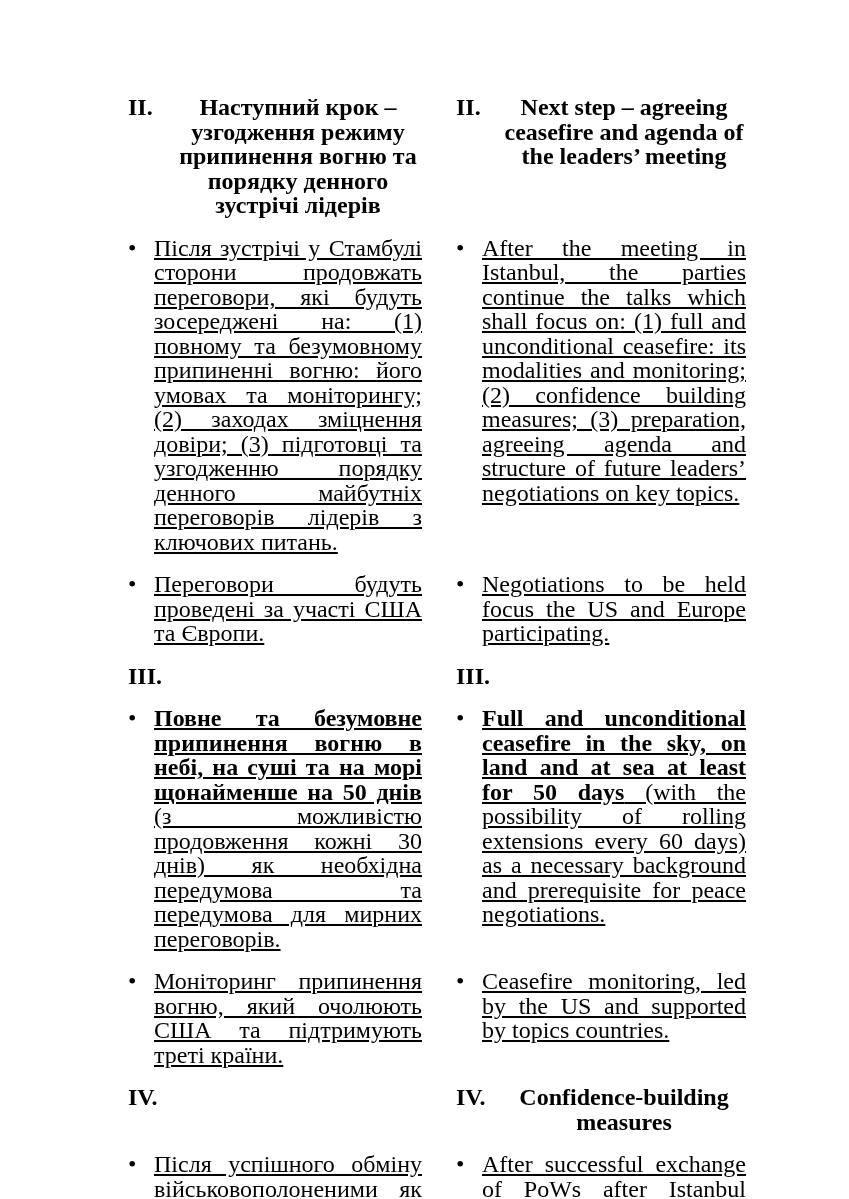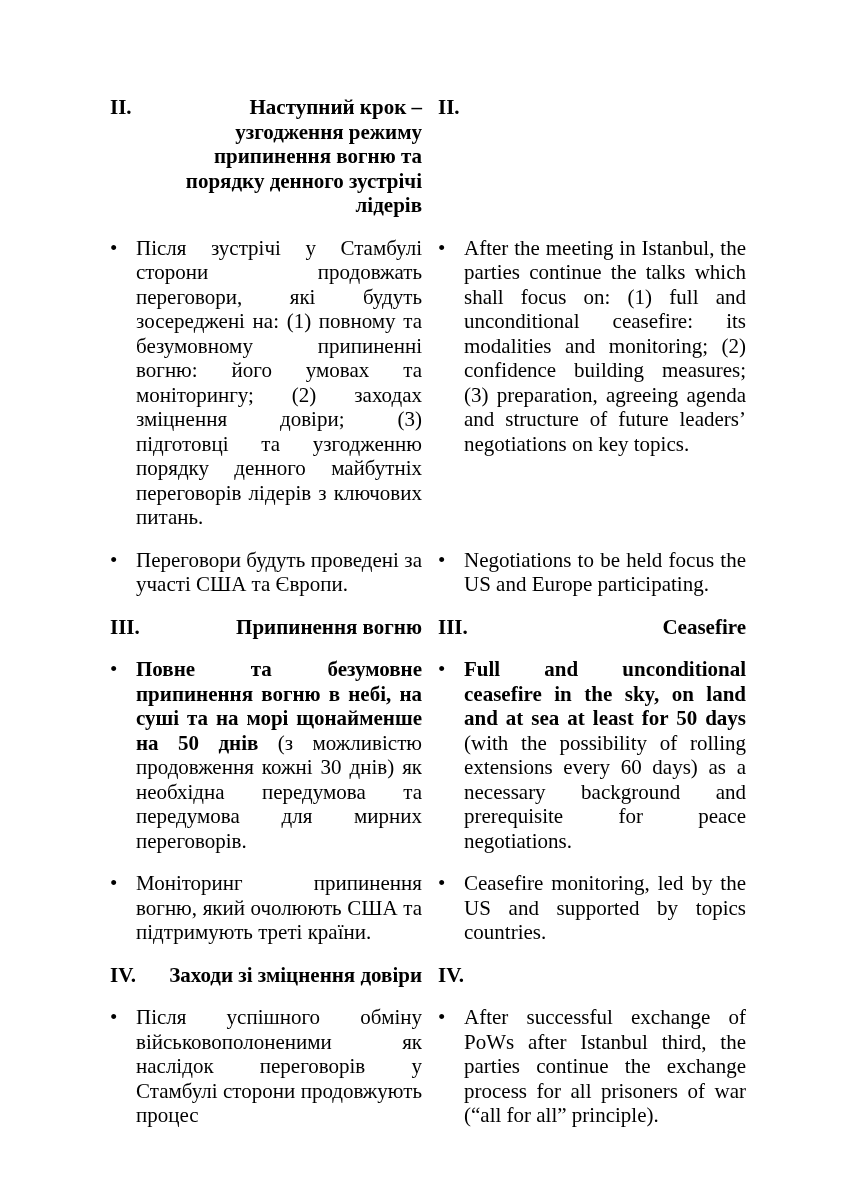--- a/index.html
+++ b/index.html
@@ -19,62 +19,65 @@
     box-sizing: border-box;
     width: 849px;
   }
   .row {
     display: grid;
     grid-template-columns: 312px 308px;
     column-gap: 16px;
     margin-bottom: 18px;
   }
   .cell {
-    font-size: 21px;
+    font-size: 24px;
     line-height: 24.5px;
+    margin-left: 18px;
   }
   .heading-cell {
     display: flex;
     font-weight: bold;
   }
   .numeral {
     flex: 0 0 46px;
     width: 46px;
   }
   .htext {
     flex: 1;
-    text-align: right;
+    text-align: center;
   }
   .bullet-cell {
     display: flex;
   }
   .marker {
     flex: 0 0 26px;
     width: 26px;
   }
   .btext {
     flex: 1;
     text-align: justify;
+    text-decoration: underline;
   }
   .btext b {
     font-weight: bold;
   }
 </style>
 </head>
 <body>
 
 <div class="page">
 
   <div class="row">
     <div class="cell heading-cell">
       <span class="numeral">II.</span>
       <span class="htext">Наступний крок – узгодження режиму припинення вогню та порядку денного зустрічі лідерів</span>
     </div>
     <div class="cell heading-cell">
       <span class="numeral">II.</span>
+      <span class="htext">Next step – agreeing ceasefire and agenda of the leaders’ meeting</span>
     </div>
   </div>
 
   <div class="row">
     <div class="cell bullet-cell">
       <span class="marker">•</span>
       <span class="btext"><b></b><span>Після зустрічі у Стамбулі сторони продовжать переговори, які будуть зосереджені на: (1) повному та безумовному припиненні вогню: його умовах та моніторингу; (2) заходах зміцнення довіри; (3) підготовці та узгодженню порядку денного майбутніх переговорів лідерів з ключових питань.</span></span>
     </div>
     <div class="cell bullet-cell">
       <span class="marker">•</span>
@@ -89,25 +92,23 @@
     </div>
     <div class="cell bullet-cell">
       <span class="marker">•</span>
       <span class="btext"><b></b><span>Negotiations to be held focus the US and Europe participating.</span></span>
     </div>
   </div>
 
   <div class="row">
     <div class="cell heading-cell">
       <span class="numeral">III.</span>
-      <span class="htext">Припинення вогню</span>
     </div>
     <div class="cell heading-cell">
       <span class="numeral">III.</span>
-      <span class="htext">Ceasefire</span>
     </div>
   </div>
 
   <div class="row">
     <div class="cell bullet-cell">
       <span class="marker">•</span>
       <span class="btext"><b>Повне та безумовне припинення вогню в небі, на суші та на морі щонайменше на 50 днів</b><span> (з можливістю продовження кожні 30 днів) як необхідна передумова та передумова для мирних переговорів.</span></span>
     </div>
     <div class="cell bullet-cell">
       <span class="marker">•</span>
@@ -122,24 +123,24 @@
     </div>
     <div class="cell bullet-cell">
       <span class="marker">•</span>
       <span class="btext"><b></b><span>Ceasefire monitoring, led by the US and supported by topics countries.</span></span>
     </div>
   </div>
 
   <div class="row">
     <div class="cell heading-cell">
       <span class="numeral">IV.</span>
-      <span class="htext">Заходи зі зміцнення довіри</span>
     </div>
     <div class="cell heading-cell">
       <span class="numeral">IV.</span>
+      <span class="htext">Confidence-building measures</span>
     </div>
   </div>
 
   <div class="row">
     <div class="cell bullet-cell">
       <span class="marker">•</span>
       <span class="btext"><b></b><span>Після успішного обміну військовополоненими як наслідок переговорів у Стамбулі сторони продовжують процес</span></span>
     </div>
     <div class="cell bullet-cell">
       <span class="marker">•</span>

